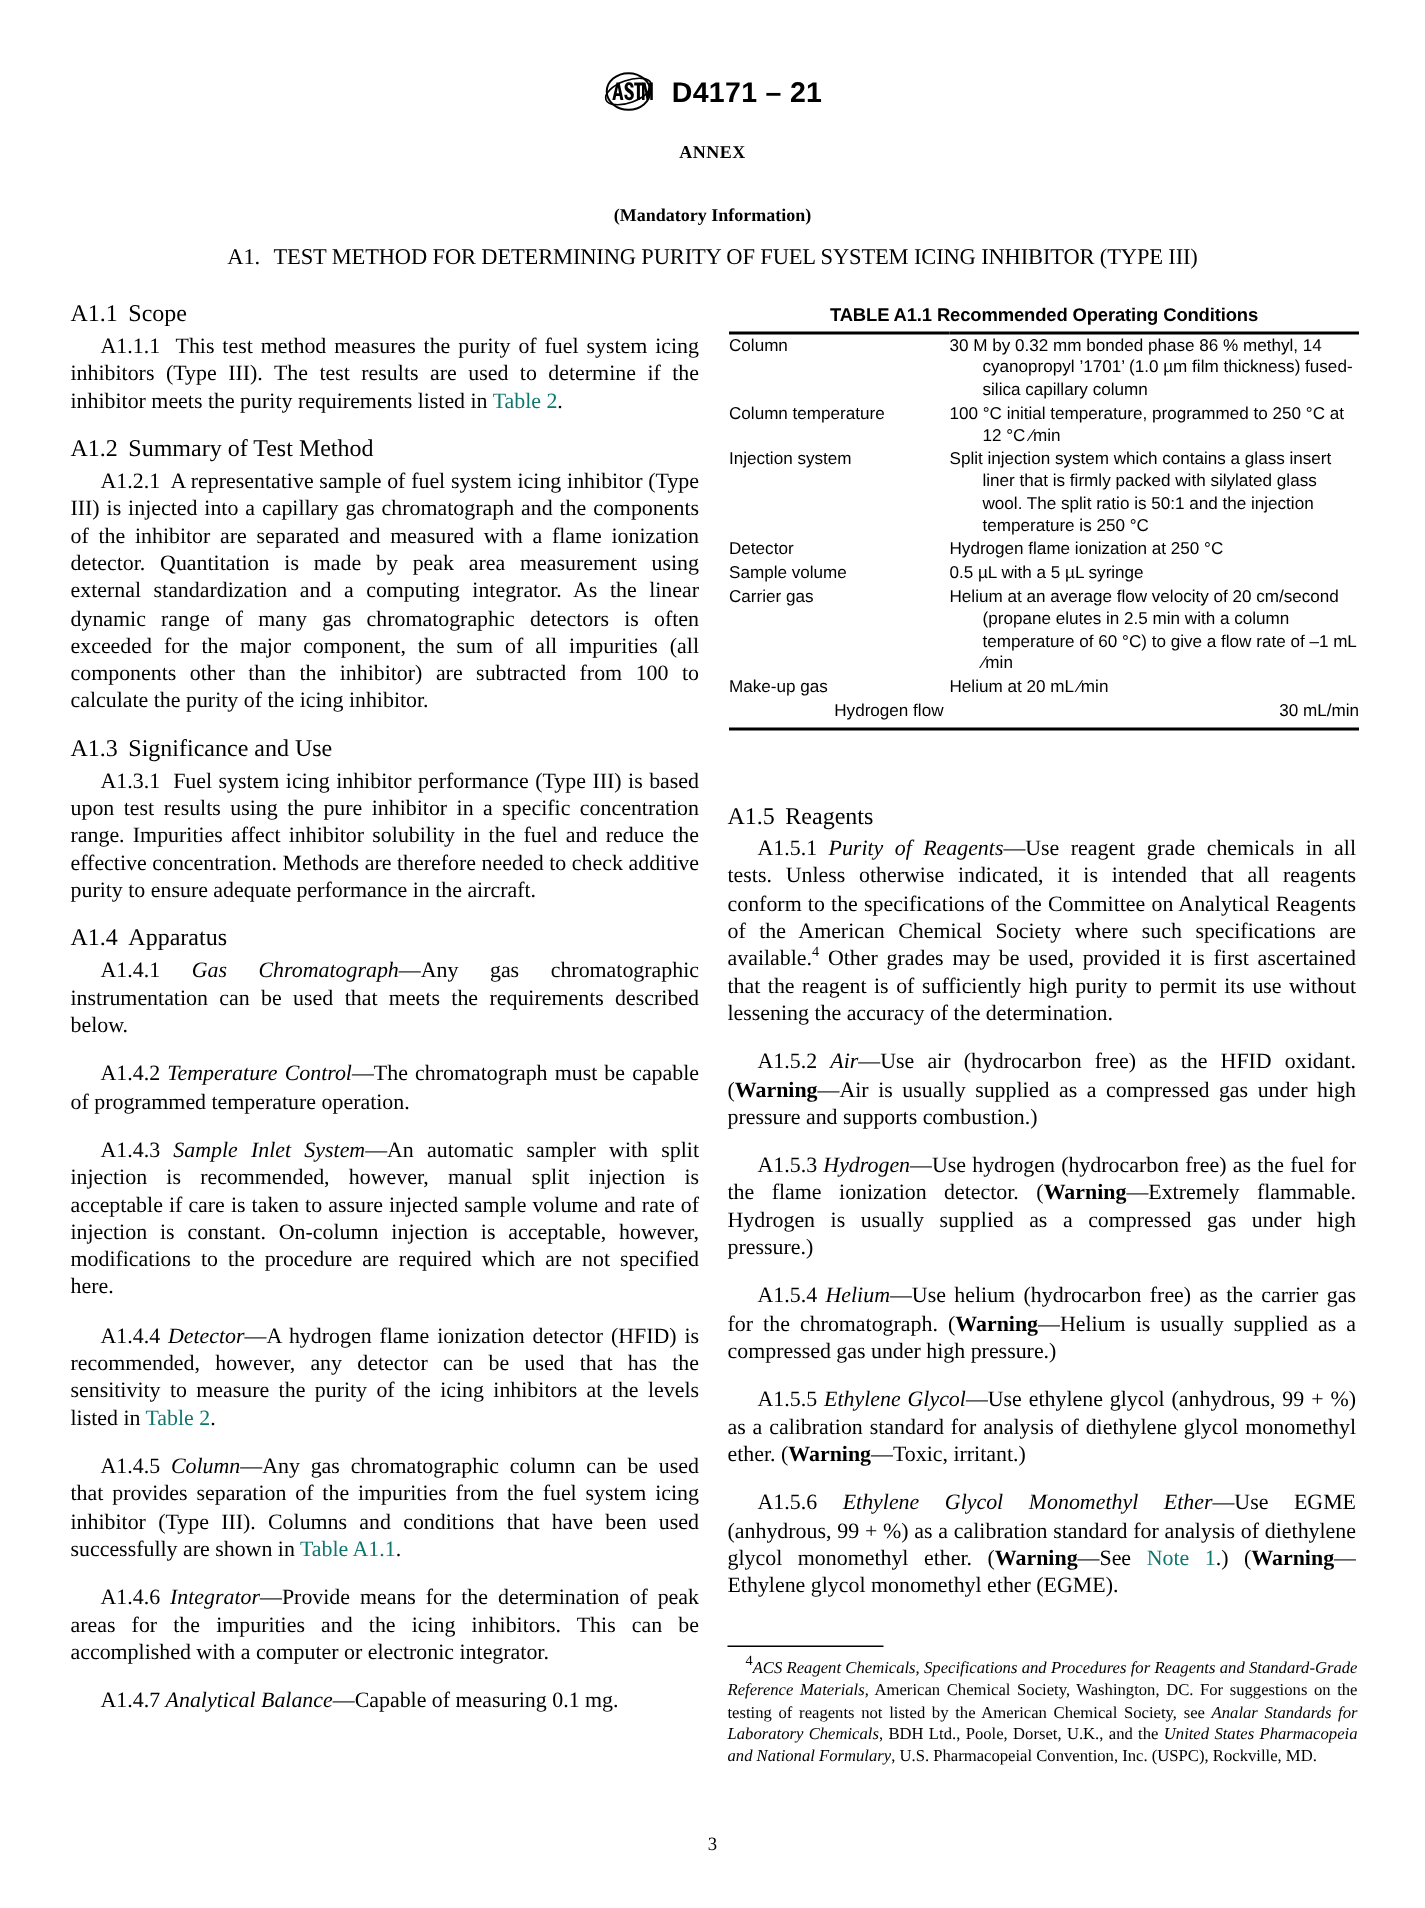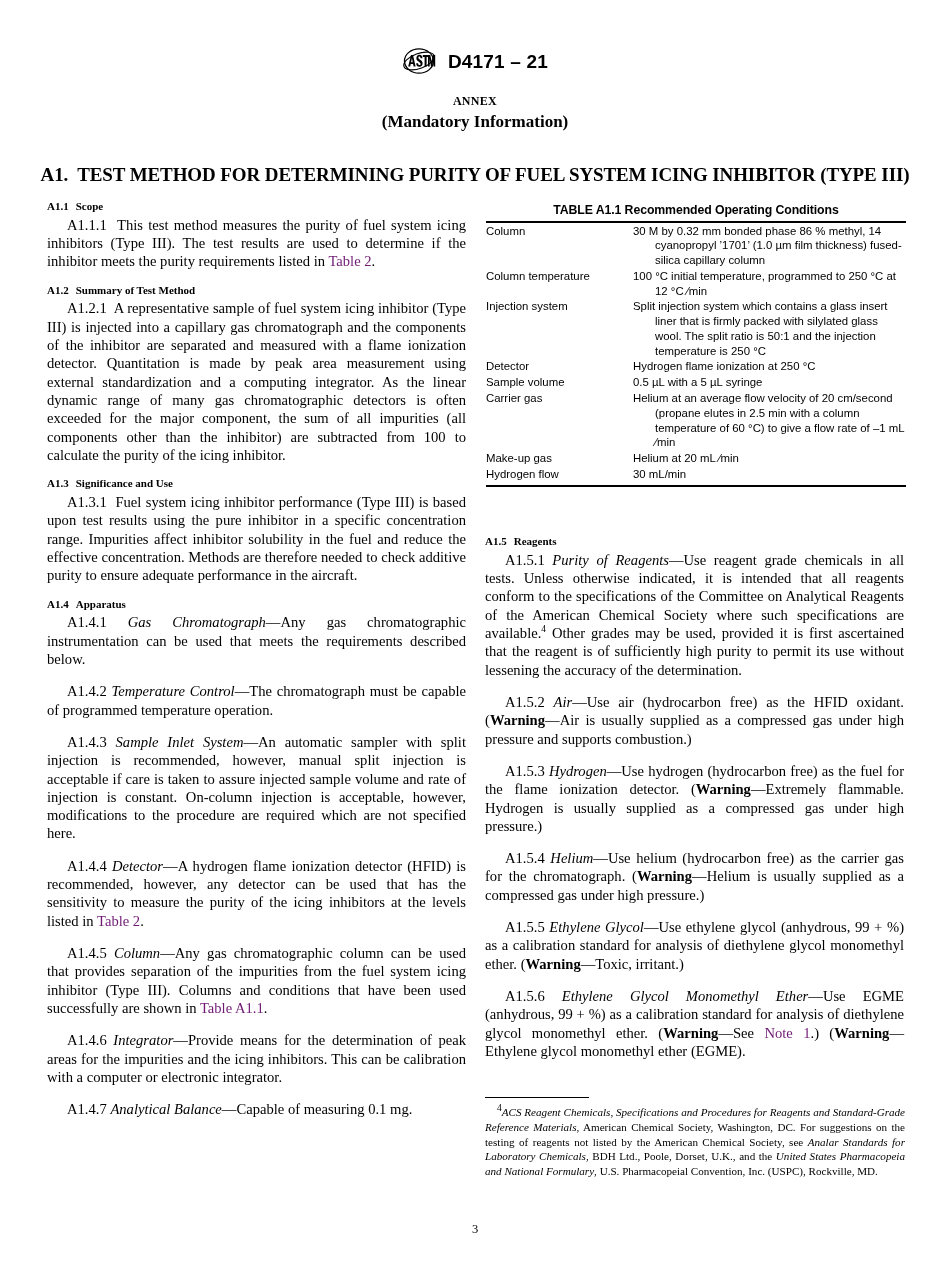--- a/index.html
+++ b/index.html
@@ -49,49 +49,49 @@
     left: 0; top: 94px;
     width: 950px;
     text-align: center;
     font-family: "Liberation Serif", serif;
     font-weight: bold;
     font-size: 12px;
     letter-spacing: 0.3px;
   }
   .annex-sub {
     position: absolute;
-    left: 0; top: 112px;
+    left: 0; top: 136px;
     width: 950px;
     text-align: center;
     font-weight: bold;
-    font-size: 17px;
+    font-size: 12px;
   }
   .annex-heading {
     position: absolute;
     left: 0; top: 164px;
     width: 950px;
     text-align: center;
-    font-weight: bold;
-    font-size: 19px;
+    font-weight: normal;
+    font-size: 15px;
     letter-spacing: -0.1px;
   }
   .annex-heading .num { margin-right: 9px; }
 
   
   .col {
     position: absolute;
     top: 200px;
     width: 419px;
   }
   .col-left  { left: 47px; }
   .col-right { left: 485px; top: 200px; }
 
   h3.sec {
-    font-size: 11px;
-    font-weight: bold;
+    font-size: 16px;
+    font-weight: normal;
     margin: 0 0 2px 0;
     padding: 0;
     line-height: 1.25;
   }
   h3.sec .lbl { margin-right: 7px; }
 
   p.para {
     margin: 0 0 1px 0;
     padding: 0;
     font-size: 14.6px;
@@ -99,21 +99,21 @@
     text-align: justify;
     text-justify: inter-word;
     text-indent: 20px;
     hyphens: manual;
   }
   p.para.gap { margin-top: 14px; }
   h3.sec.gap { margin-top: 13px; }
 
   .it { font-style: italic; }
   .bd { font-weight: bold; }
-  .link { color: #701a75; }
+  .link { color: #0f766e; }
   sup.fn { font-size: 9.5px; vertical-align: super; line-height: 0; }
 
   
   .table-wrap {
     position: absolute;
     left: 486px;
     top: 203px;
     width: 420px;
     font-family: "Liberation Sans", sans-serif;
   }
@@ -138,21 +138,21 @@
     vertical-align: top;
     padding: 0.6px 0 0.6px 0;
   }
   table.t11 td.k { width: 143px; padding-right: 4px; }
   table.t11 td.v { padding-left: 0; }
   table.t11 td.v .cont {
     display: block;
     padding-left: 22px;
     text-indent: -22px;
   }
-  table.t11 tr.last td { padding-bottom: 2px; }
+  table.t11 tr.last td { padding-bottom: 2px; text-align: right; }
   .tbl-rule-bottom {
     border-top: 2.1px solid #000;
     margin-top: 1px;
     height: 0;
   }
 
   
   .footnote {
     position: absolute;
     left: 485px;
@@ -248,21 +248,21 @@
     <p class="para gap">
       <span>A1.4.3</span>&nbsp;<span class="it">Sample Inlet System</span><span>—An automatic sampler with split injection is recommended, however, manual split injection is acceptable if care is taken to assure injected sample volume and rate of injection is constant. On-column injection is acceptable, however, modifications to the procedure are required which are not specified here.</span>
     </p>
     <p class="para gap">
       <span>A1.4.4</span>&nbsp;<span class="it">Detector</span><span>—A hydrogen flame ionization detector (HFID) is recommended, however, any detector can be used that has the sensitivity to measure the purity of the icing inhibitors at the levels listed in </span><span class="link">Table 2</span><span>.</span>
     </p>
     <p class="para gap">
       <span>A1.4.5</span>&nbsp;<span class="it">Column</span><span>—Any gas chromatographic column can be used that provides separation of the impurities from the fuel system icing inhibitor (Type III). Columns and conditions that have been used successfully are shown in </span><span class="link">Table A1.1</span><span>.</span>
     </p>
     <p class="para gap">
-      <span>A1.4.6</span>&nbsp;<span class="it">Integrator</span><span>—Provide means for the determination of peak areas for the impurities and the icing inhibitors. This can be calibration with a computer or electronic integrator.</span>
+      <span>A1.4.6</span>&nbsp;<span class="it">Integrator</span><span>—Provide means for the determination of peak areas for the impurities and the icing inhibitors. This can be accomplished with a computer or electronic integrator.</span>
     </p>
     <p class="para gap">
       <span>A1.4.7</span>&nbsp;<span class="it">Analytical Balance</span><span>—Capable of measuring 0.1 mg.</span>
     </p>
   </div>
 
   <div class="table-wrap">
     <div class="table-caption">TABLE A1.1 Recommended Operating Conditions</div>
     <table class="t11">
       <thead>

